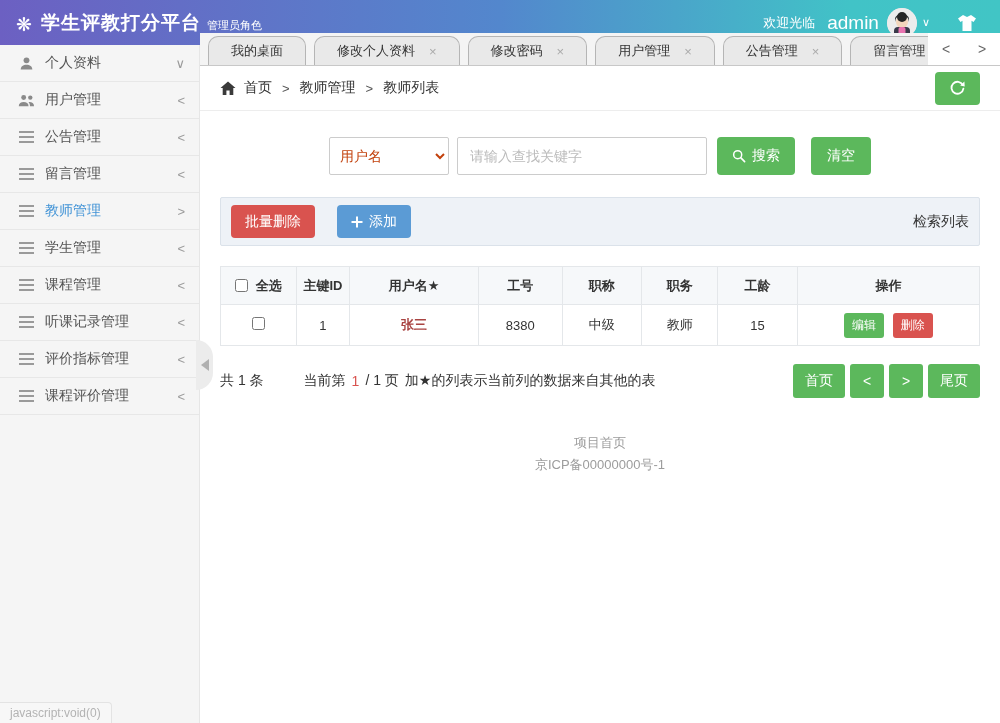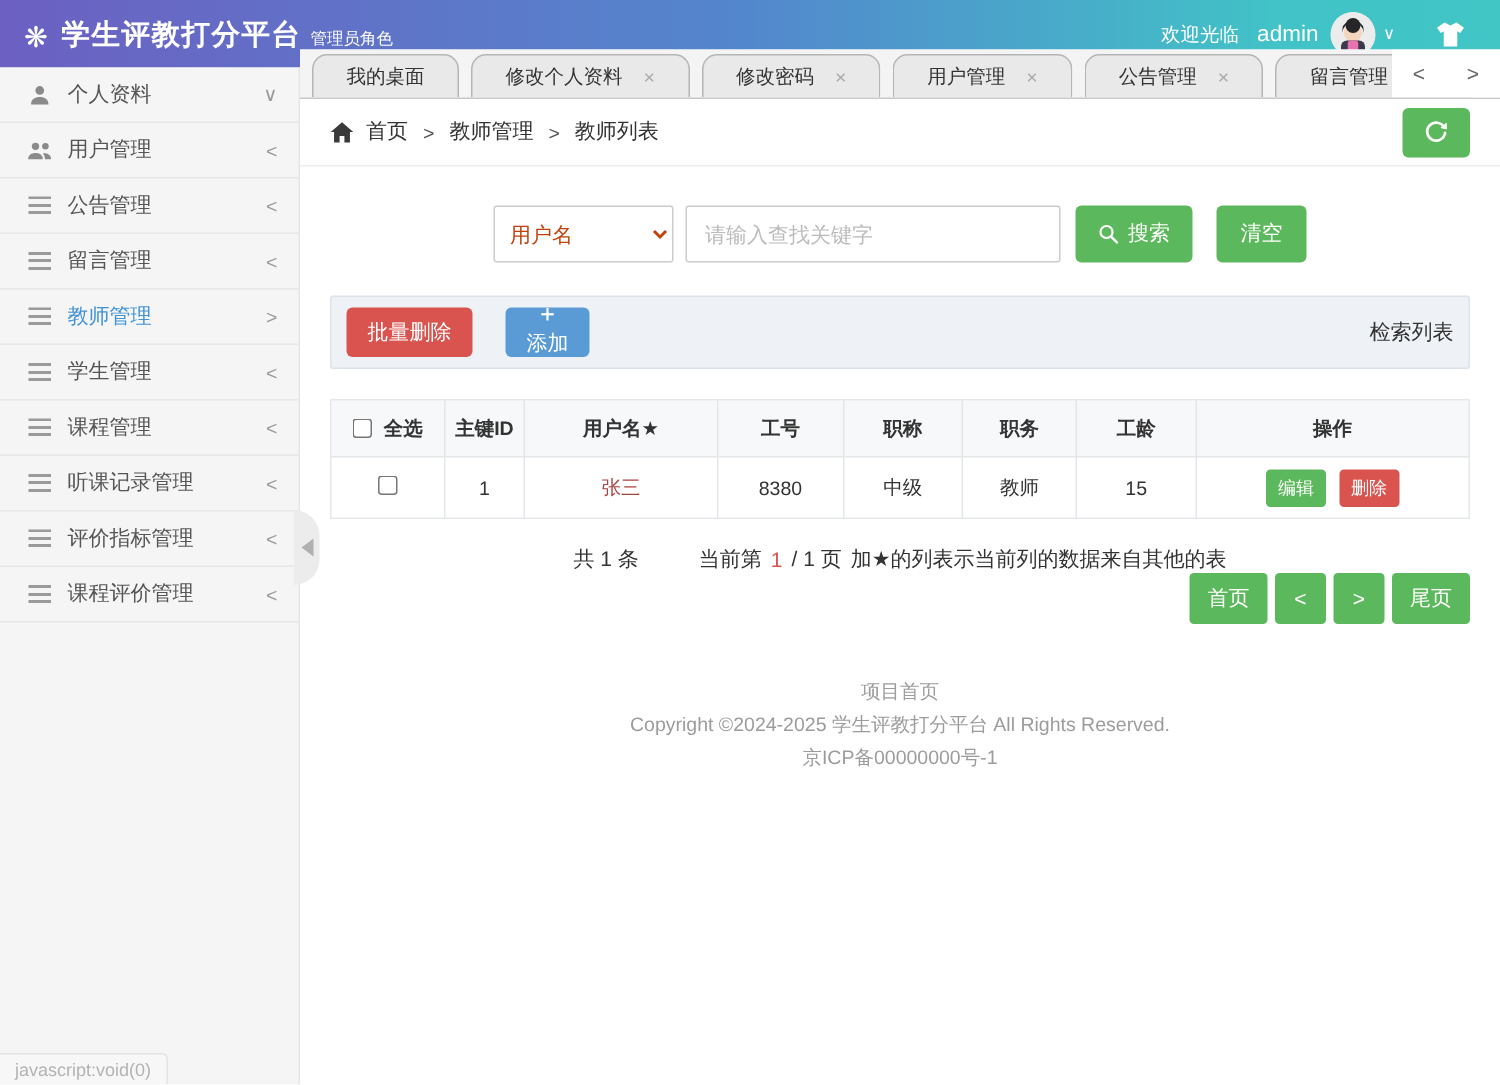--- a/index.html
+++ b/index.html
@@ -14,21 +14,21 @@
     position:absolute; left:0; top:0; width:1000px; height:45px;
     background:linear-gradient(to right,#6c60c2 0%, #5387cd 50%, #41c3c7 85%, #41c5c5 100%);
     display:flex; align-items:center; color:#fff;
   }
   .brand { display:flex; align-items:baseline; margin-left:16px; }
   .brand .gear { font-size:19px; margin-right:9px; position:relative; top:2px; }
   .brand .title { font-size:19px; font-weight:bold; letter-spacing:1px; }
   .brand .role { font-size:11px; font-weight:normal; margin-left:6px; }
   .topbar-right { margin-left:auto; display:flex; align-items:center; margin-right:22px; }
   .welcome { font-size:13px; margin-right:12px; }
-  .uname { font-size:15px; margin-right:8px; }
+  .uname { font-size:19px; margin-right:8px; }
   .avatar { width:30px; height:30px; border-radius:50%; overflow:hidden; background:#e9e9e9; flex:0 0 auto; }
   .user-caret { font-size:11px; margin-left:5px; margin-right:26px; }
   .tshirt svg { display:block; }
   
   .sidebar {
     position:absolute; left:0; top:45px; width:200px; height:678px;
     background:#f5f5f5; border-right:1px solid #e6e6e6;
   }
   .side-item {
     height:37px; display:flex; align-items:center; padding:0 14px 0 18px;
@@ -102,39 +102,39 @@
     height:38px; padding:0 15px; background:#5cb85c; margin-left:10px;
     display:flex; align-items:center; gap:6px;
   }
   .btn-clear { height:38px; padding:0 16px; background:#5cb85c; margin-left:16px; }
   .toolbar {
     margin-top:22px; background:#eef2f7; border:1px solid #dbe2ea; border-radius:2px;
     padding:7px 10px; display:flex; align-items:center;
   }
   .btn-danger { height:33px; padding:0 14px; background:#d9534f; border-radius:4px;text-align:center; }
   .btn-add { height:33px; padding:0 14px; background:#5b9bd5; border-radius:4px; margin-left:22px;
-    display:flex; align-items:center; gap:6px;flex-direction:column; }
+    display:flex; align-items:center; gap:6px; }
   .toolbar .list-title { margin-left:auto; font-size:14px; color:#333; }
   
   table.grid { width:100%; border-collapse:collapse; margin-top:20px; }
   table.grid th, table.grid td { border:1px solid #e4e7ea; text-align:center; font-size:13px; }
   table.grid th { background:#f6f8fa; height:38px; font-weight:bold; color:#333; }
   table.grid td { height:41px; background:#fff; color:#333; }
   .col-check { width:10%; } .col-id { width:7%; } .col-user { width:17%; }
   .col-no { width:11%; } .col-title { width:10.5%; } .col-duty { width:10%; }
   .col-years { width:10.5%; } .col-op { width:24%; }
   th.check-th { text-align:center; }
   th.check-th input { vertical-align:-2px; margin-right:4px; }
-  .user-link { color:#a94442; cursor:pointer; }
+  .user-link { color:#a94442; cursor:pointer;font-weight:bold; }
   .mini-btn { display:inline-block; border-radius:3px; color:#fff; font-size:12px;
     padding:4px 8px; cursor:pointer; }
   .mini-edit { background:#5cb85c; margin-right:5px; }
   .mini-del { background:#d9534f; }
   
-  .pager-row { margin-top:18px; display:flex; align-items:center;flex-direction:column; }
+  .pager-row { margin-top:18px; display:flex; align-items:center; }
   .pager-info { font-size:14px; color:#333; display:flex; align-items:center; gap:6px; }
   .pager-info .gap { width:28px; }
   .page-red { color:#d9534f; }
   .pager-btns { margin-left:auto; display:flex; gap:5px; }
   .pg-btn { background:#5cb85c; color:#fff; border:none; border-radius:3px; height:34px;
     min-width:34px; padding:0 12px; font-size:14px; cursor:pointer;
     font-family:"Liberation Sans","DejaVu Sans",sans-serif; }
   
   .site-footer { margin-top:34px; text-align:center; color:#9c9c9c; font-size:13px; line-height:22px; }
   .site-footer .f-link { cursor:pointer; }
@@ -404,20 +404,19 @@
       <div class="pager-btns">
         <button class="pg-btn">首页</button>
         <button class="pg-btn">&lt;</button>
         <button class="pg-btn">&gt;</button>
         <button class="pg-btn">尾页</button>
       </div>
     </div>
 
     <div class="site-footer">
       <div class="f-link">项目首页</div>
-      <div>Copyright ©2024-2025 学生评教打分平台 All Rights Reserved.</div>
       <div class="f-link">京ICP备00000000号-1</div>
     </div>
 
   </div>
 </div>
 
 <div class="status-tip">javascript:void(0)</div>
 
 </body></html>

